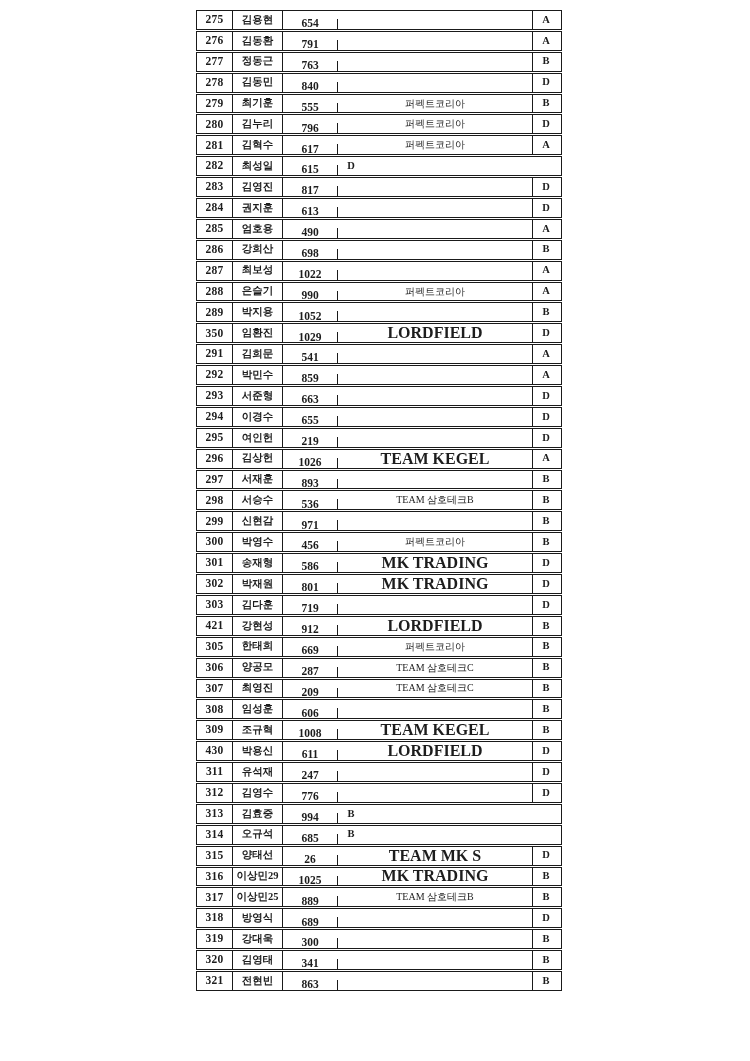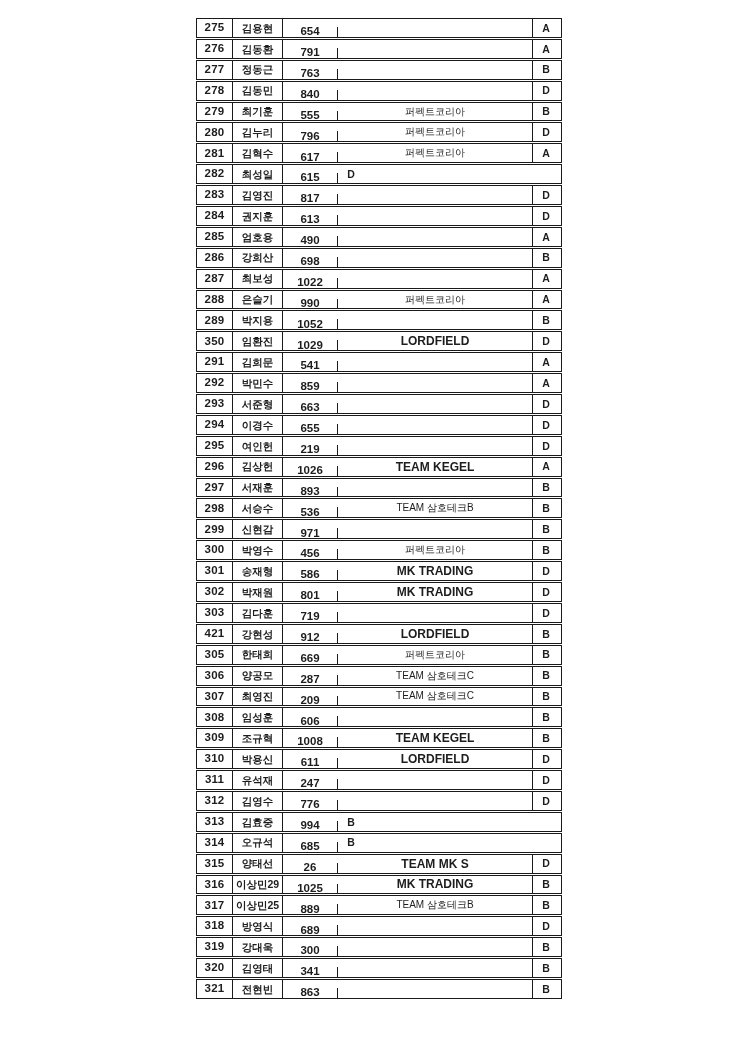--- a/index.html
+++ b/index.html
@@ -14,22 +14,23 @@
   }
   .page {
     position: relative;
     width: 750px;
     height: 1061px;
     background: #ffffff;
   }
   .table-wrap {
     position: absolute;
     left: 196px;
-    top: 18px;
+    top: 10px;
     width: 366px;
+    font-family: Liberation Serif, serif;
   }
   .row {
     display: flex;
     align-items: stretch;
     border: 1.5px solid #1a1a1a;
     margin-bottom: 1px;
     height: 17.9px;
     background: #ffffff;
     box-sizing: content-box;
   }
@@ -39,21 +40,21 @@
     align-items: center;
     justify-content: center;
     overflow: hidden;
     white-space: nowrap;
     border-right: 1.5px solid #1a1a1a;
     line-height: 1;
   }
   .c-no    { width: 36px;  font-weight: bold; font-size: 11.5px; letter-spacing: 0.2px; }
   .c-name  { width: 50px;  font-weight: bold; font-size: 10.5px; text-align: right; }
   .c-score { width: 55px;  font-weight: bold; font-size: 11.5px; margin-top: 8px; }
-  .c-team  { width: 195px; font-size: 12px; }
+  .c-team  { width: 195px; font-size: 16px; }
   .c-grade { width: 26px;  font-weight: bold; font-size: 10.5px; border-right: none; }
   .team-en { font-weight: bold; }
   .team-kr { font-weight: normal; font-size: 10px; }
 </style>
 </head>
 <body>
 
 <div class="page">
   <div class="table-wrap" id="results-table">
   <div class="row">
@@ -329,21 +330,21 @@
 
   <div class="row">
     <div class="cell c-no">309</div>
     <div class="cell c-name">조규혁</div>
     <div class="cell c-score">1008</div>
     <div class="cell c-team team-en">TEAM KEGEL</div>
     <div class="cell c-grade">B</div>
   </div>
 
   <div class="row">
-    <div class="cell c-no">310</div>
+    <div class="cell c-no">430</div>
     <div class="cell c-name">박용신</div>
     <div class="cell c-score">611</div>
     <div class="cell c-team team-en">LORDFIELD</div>
     <div class="cell c-grade">D</div>
   </div>
 
   <div class="row">
     <div class="cell c-no">311</div>
     <div class="cell c-name">유석재</div>
     <div class="cell c-score">247</div>

